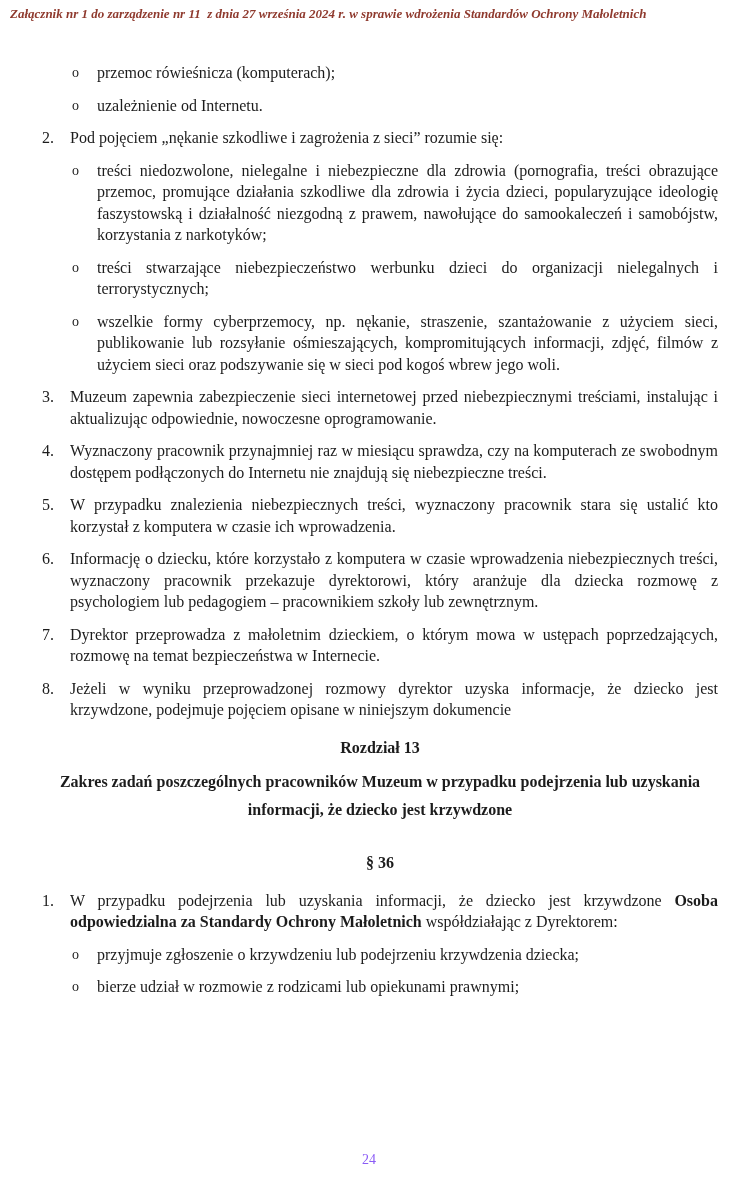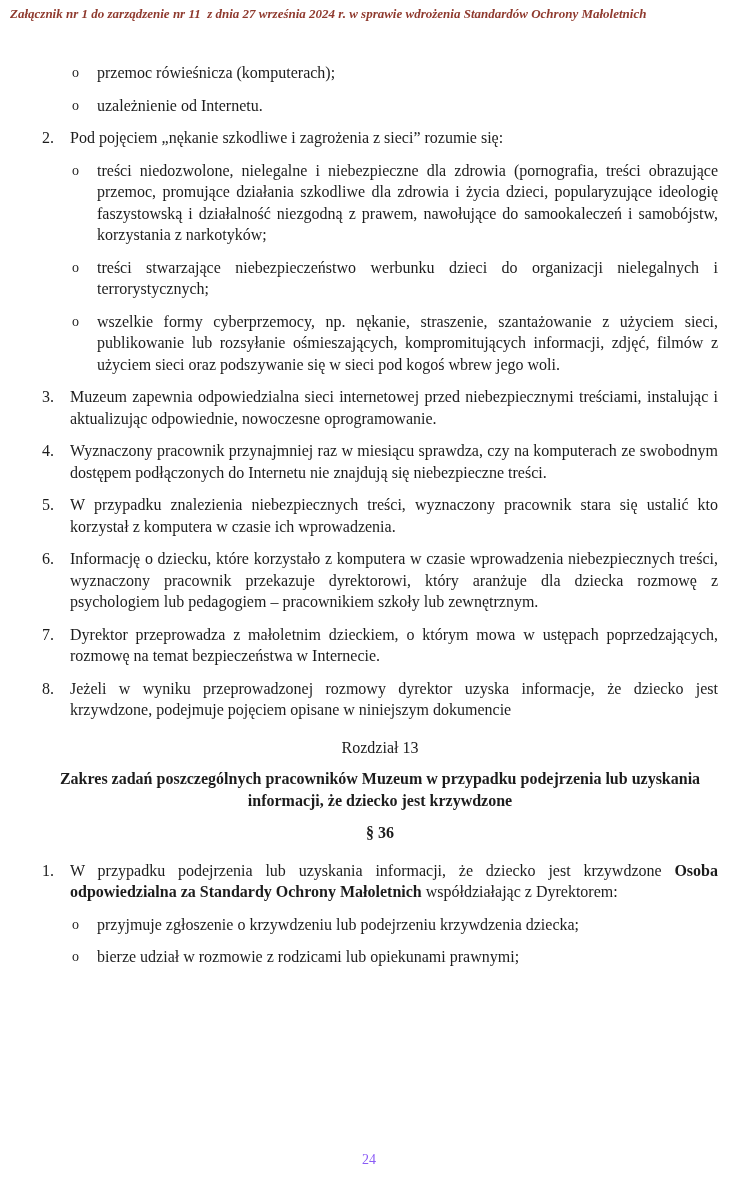--- a/index.html
+++ b/index.html
@@ -54,33 +54,33 @@
     width: 25px;
     font-size: 14px;
   }
   .bullet .body {
     flex: 1;
     text-align: justify;
   }
   .chapter-label {
     margin-top: 16px;
     text-align: center;
-    font-weight: normal;
+    font-weight: bold;
     font-size: 16px;
   }
   .chapter-title {
     margin-top: 10px;
     text-align: center;
     font-weight: bold;
     font-size: 16px;
-    line-height: 22px;
+    line-height: 28px;
     padding: 0 2px;
   }
   .section-label {
-    margin-top: 10px;
+    margin-top: 28px;
     margin-bottom: 16px;
     text-align: center;
     font-weight: bold;
     font-size: 16px;
   }
   .bold-run { font-weight: bold; }
   .page-footer {
     position: absolute;
     top: 1152px;
     left: 0;
@@ -118,21 +118,21 @@
     <span class="marker">o</span>
     <div class="body">treści stwarzające niebezpieczeństwo werbunku dzieci do organizacji nielegalnych i terrorystycznych;</div>
   </div>
   <div class="bullet">
     <span class="marker">o</span>
     <div class="body">wszelkie formy cyberprzemocy, np. nękanie, straszenie, szantażowanie z użyciem sieci, publikowanie lub rozsyłanie ośmieszających, kompromitujących informacji, zdjęć, filmów z użyciem sieci oraz podszywanie się w sieci pod kogoś wbrew jego woli.</div>
   </div>
 
   <div class="item">
     <span class="num">3.</span>
-    <div class="body">Muzeum zapewnia odpowiedzialna sieci internetowej przed niebezpiecznymi treściami, instalując i aktualizując odpowiednie, nowoczesne oprogramowanie.</div>
+    <div class="body">Muzeum zapewnia zabezpieczenie sieci internetowej przed niebezpiecznymi treściami, instalując i aktualizując odpowiednie, nowoczesne oprogramowanie.</div>
   </div>
   <div class="item">
     <span class="num">4.</span>
     <div class="body">Wyznaczony pracownik przynajmniej raz w miesiącu sprawdza, czy na komputerach ze swobodnym dostępem podłączonych do Internetu nie znajdują się niebezpieczne treści.</div>
   </div>
   <div class="item">
     <span class="num">5.</span>
     <div class="body">W przypadku znalezienia niebezpiecznych treści, wyznaczony pracownik stara się ustalić kto korzystał z komputera w czasie ich wprowadzenia.</div>
   </div>
   <div class="item">

